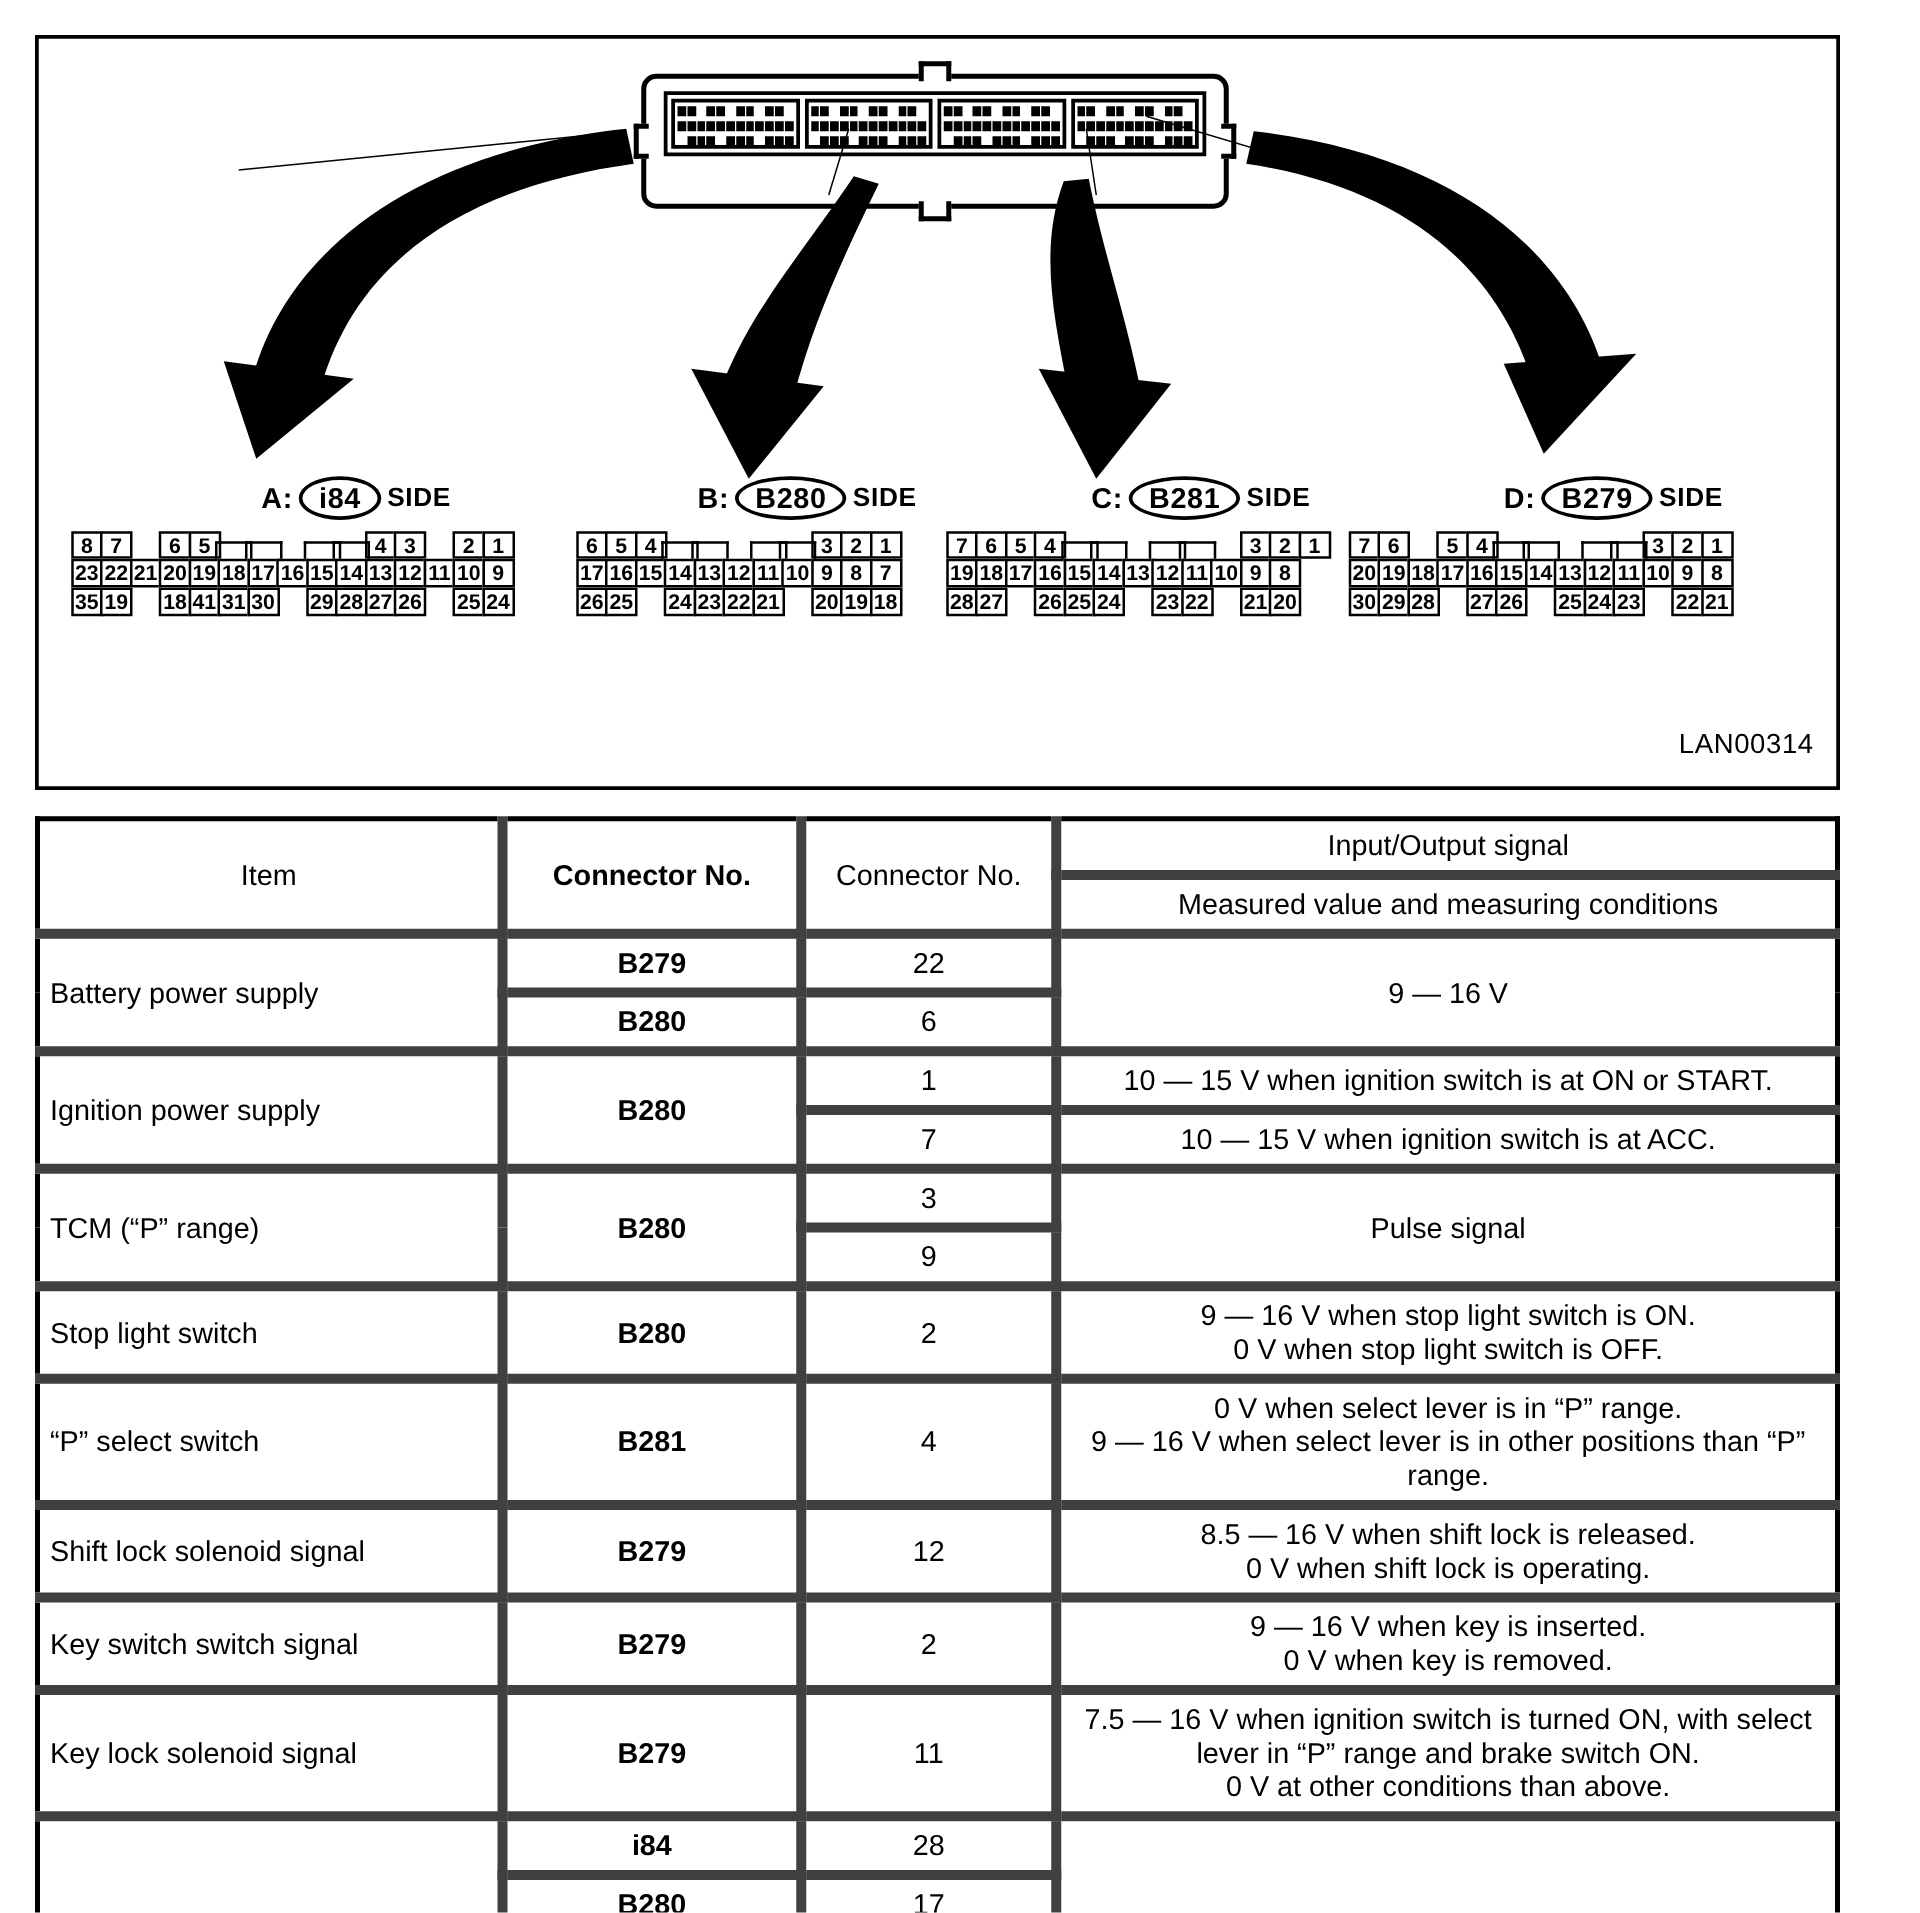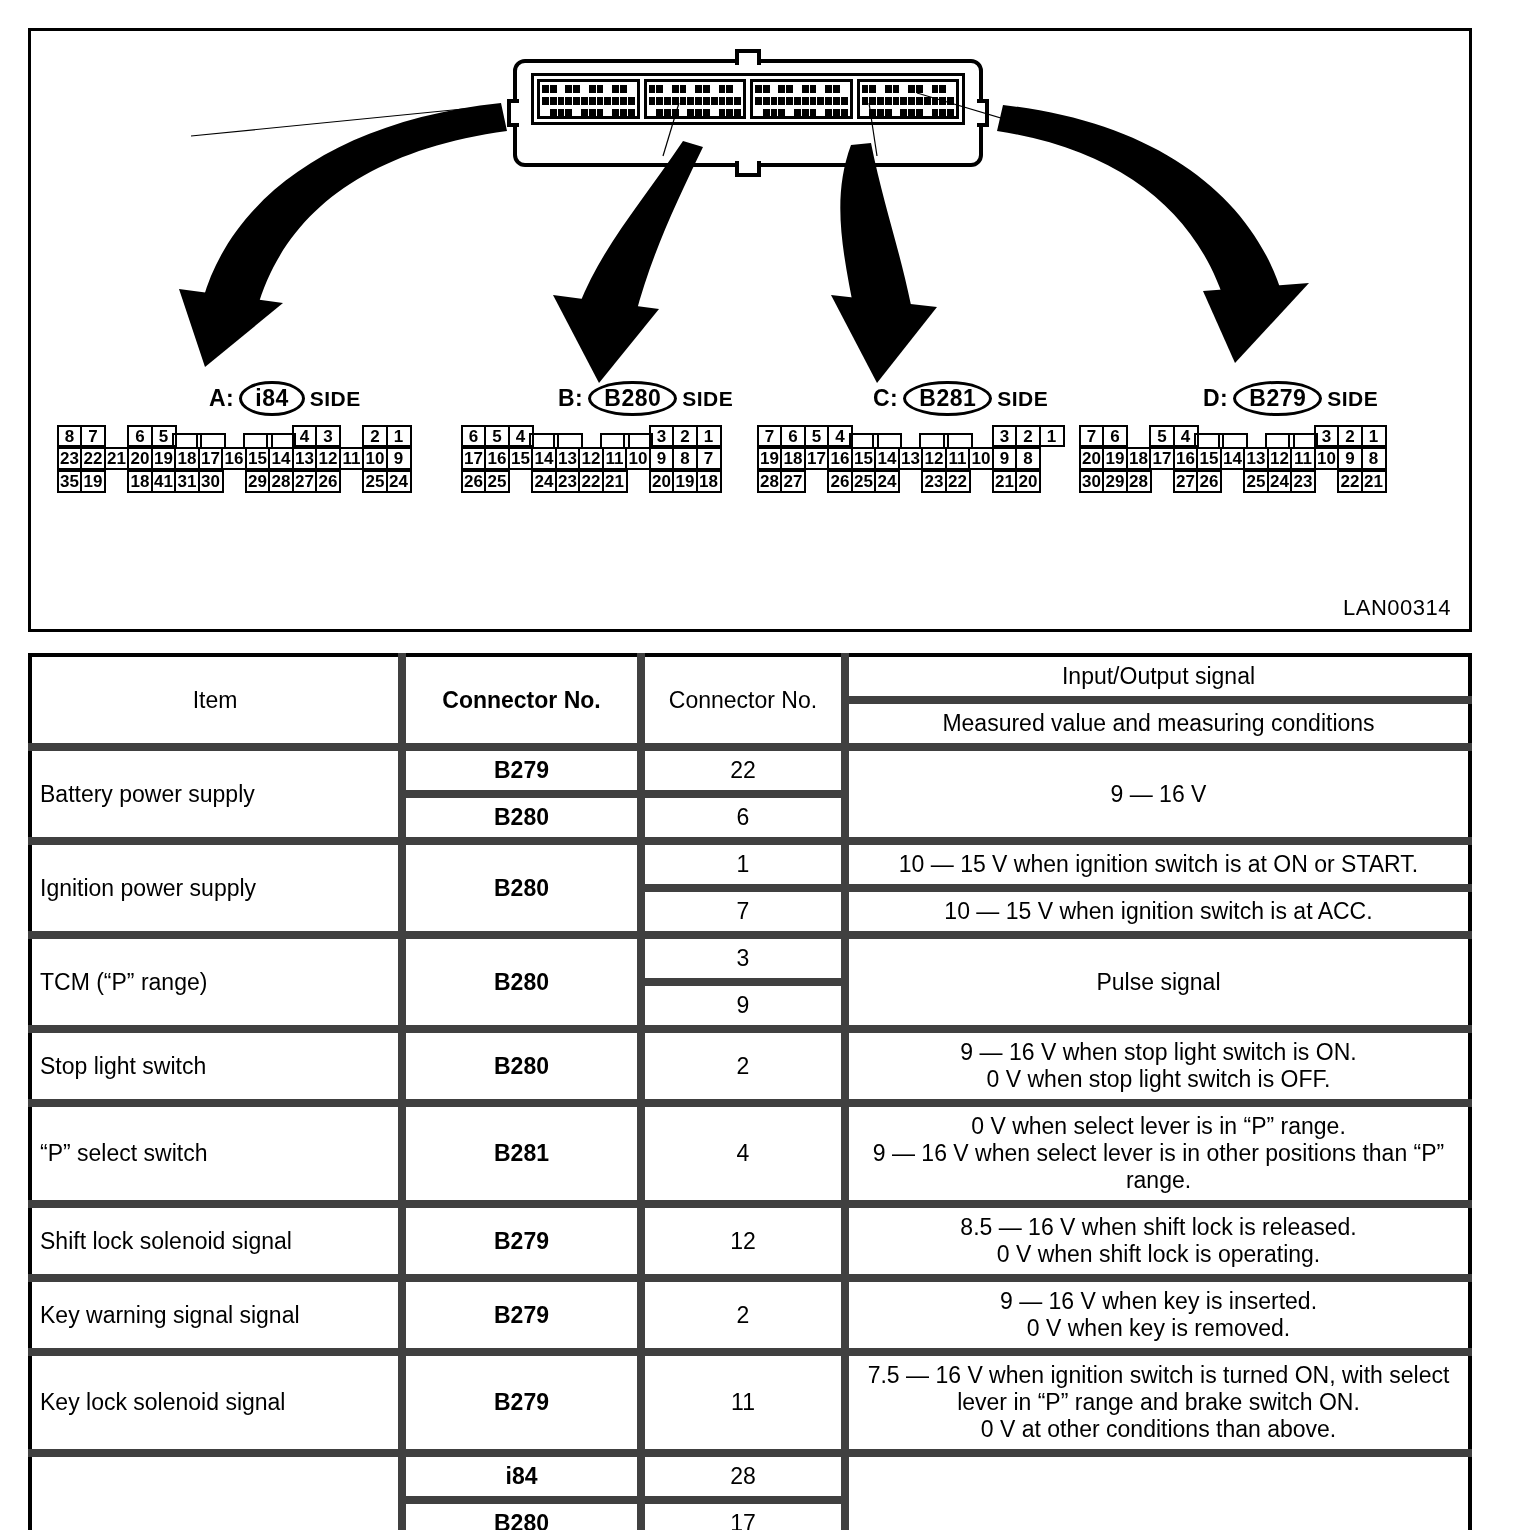--- a/index.html
+++ b/index.html
@@ -1,21 +1,21 @@
 <!DOCTYPE html>
 <html><head>
 <meta charset="utf-8">
 <style>
   html,body{margin:0;padding:0;background:#fff;}
   body{width:1536px;height:1530px;font-family:"Liberation Sans",sans-serif;color:#000;-webkit-font-smoothing:none;}
   .page{position:relative;width:1536px;height:1530px;}
 
   
   .figure{position:absolute;left:28px;top:28px;width:1444px;height:604px;border:3px solid #000;box-sizing:border-box;background:#fff;}
-  .fig-id{position:absolute;right:18px;bottom:8px;font-size:22px;letter-spacing:.5px;}
+  .fig-id{position:absolute;right:18px;bottom:21px;font-size:22px;letter-spacing:.5px;}
 
   
   .ecu{position:absolute;left:472px;top:10px;width:500px;height:140px;}
   .ecu-shell{position:absolute;left:10px;top:18px;width:470px;height:108px;border:4px solid #000;border-radius:12px;box-sizing:border-box;background:#fff;}
   .ecu-tab{position:absolute;background:#fff;border:4px solid #000;box-sizing:border-box;}
   .tab-top{left:232px;top:8px;width:26px;height:16px;border-bottom:none;}
   .tab-bot{left:232px;top:120px;width:26px;height:16px;border-top:none;}
   .tab-l{left:4px;top:58px;width:12px;height:28px;border-right:none;}
   .tab-r{left:474px;top:58px;width:12px;height:28px;border-left:none;}
   .ecu-inner{position:absolute;left:28px;top:32px;width:434px;height:52px;border:3px solid #000;box-sizing:border-box;display:flex;gap:4px;padding:3px;}
@@ -547,21 +547,21 @@
           <td class="cTerm ctr thickT">4</td>
           <td class="ctr outerR thickT">0 V when select lever is in “P” range.<br>9 — 16 V when select lever is in other positions than “P” range.</td>
         </tr>
         <tr>
           <td class="cItem lft outerL thickT" rowspan="1">Shift lock solenoid signal</td>
           <td class="cConn ctr thickT">B279</td>
           <td class="cTerm ctr thickT">12</td>
           <td class="ctr outerR thickT">8.5 — 16 V when shift lock is released.<br>0 V when shift lock is operating.</td>
         </tr>
         <tr>
-          <td class="cItem lft outerL thickT" rowspan="1">Key warning signal signal</td>
+          <td class="cItem lft outerL thickT" rowspan="1">Key switch switch signal</td>
           <td class="cConn ctr thickT">B279</td>
           <td class="cTerm ctr thickT">2</td>
           <td class="ctr outerR thickT">9 — 16 V when key is inserted.<br>0 V when key is removed.</td>
         </tr>
         <tr>
           <td class="cItem lft outerL thickT" rowspan="1">Key lock solenoid signal</td>
           <td class="cConn ctr thickT">B279</td>
           <td class="cTerm ctr thickT">11</td>
           <td class="ctr outerR thickT">7.5 — 16 V when ignition switch is turned ON, with select lever in “P” range and brake switch ON.<br>0 V at other conditions than above.</td>
         </tr>

